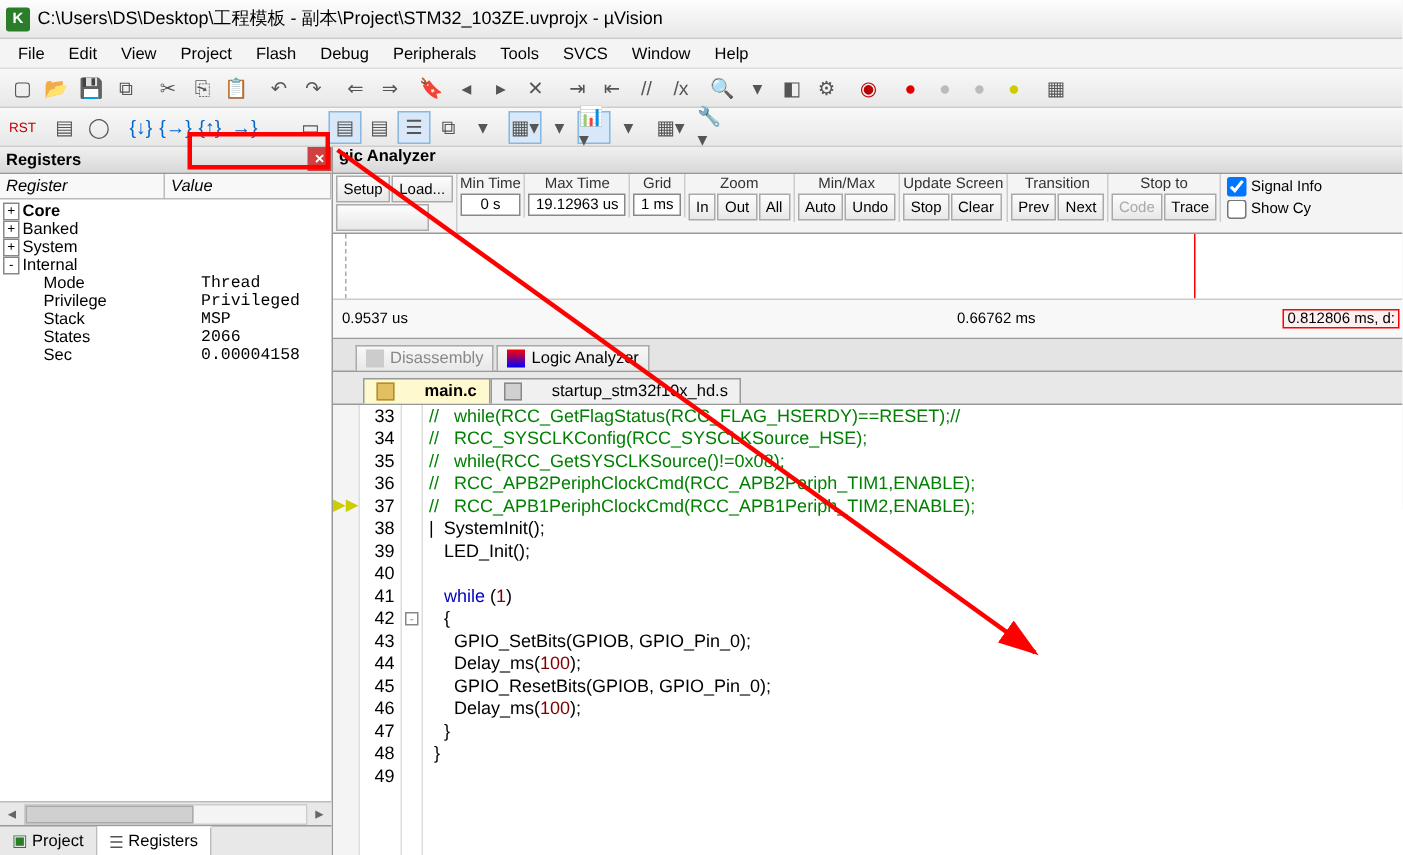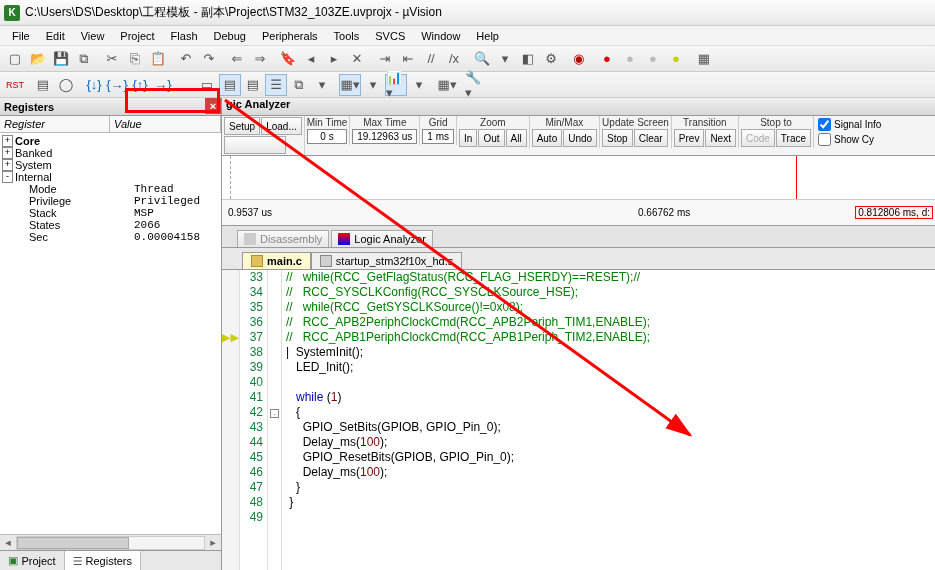--- a/index.html
+++ b/index.html
@@ -60,29 +60,29 @@
 .la-ruler { position:absolute; bottom:0; left:0; right:0; height:26px; background:#f8f8f8; border-top:1px solid #ccc; font-size:10px; display:flex;align-items:center;}
 .la-ruler .tick { position:absolute; }
 .la-ruler .redbox { position:absolute; right:2px; border:1px solid red; color:#000; background:#fff0f0; padding:0 2px;}
 
 .mid-tabs { height: 22px; border-bottom: 1px solid #999; display: flex; align-items: end; background:#e4e4e4; padding-left:15px; gap:2px;}
 .mid-tab { border:1px solid #aaa; border-bottom:none; background:linear-gradient(#f8f8f8,#e8e8e8); padding:2px 6px; font-size:11px; display:flex;align-items:center;gap:4px;}
 .mid-tab.inactive { color:#888; }
 .mid-tab .ico { width:12px;height:12px;display:inline-block;}
 
 .file-tabs { height: 22px; background: #e8e8e8; border-bottom: 1px solid #999; display: flex; align-items: end; padding-left: 20px; gap:0;}
-.file-tab { border: 1px solid #999; border-bottom: none; padding: 2px 8px; font-size: 11px; background: #f4f4f4; display:flex;align-items:flex-start;gap:4px;}
+.file-tab { border: 1px solid #999; border-bottom: none; padding: 2px 8px; font-size: 11px; background: #f4f4f4; display:flex;align-items:flex-start;gap:20px;}
 .file-tab.active { background: #fff9d0; font-weight: bold; }
 .file-tab.active2 { background: #f0f0f0;}
 .file-ico { width:12px;height:12px;background:#e0c060;display:inline-block;border:1px solid #b09030;}
 .file-ico.s { background:#d0d0d0; border-color:#888;}
 
 .editor { flex: 1; display: flex; overflow: hidden; background: #fff; }
 .gutter-marks { width: 18px; background:#f4f4f4; border-right:1px solid #ddd;}
-.gutter-nums { width: 28px; background: #fff; border-right: 1px solid #ddd; text-align: right; padding: 0 4px; font-family: "Courier New", monospace; font-size: 12px; color: #15803d; }
+.gutter-nums { width: 28px; background: #fff; border-right: 1px solid #ddd; text-align: right; padding: 0 4px; font-family: "Courier New", monospace; font-size: 12px; color: #000000; }
 .gutter-fold { width: 14px; background:#fff; border-right:1px solid #ddd; }
 .code { flex: 1; font-family: "Courier New", monospace; font-size: 12px; padding: 0 4px; white-space: pre; overflow:hidden;}
 .code-line { height: 15px; line-height: 15px; }
 .c-comment { color: #008000; }
 .c-keyword { color: #0000c0; }
 .c-num { color: #800000; }
 .fold-box { display:inline-block;width:9px;height:9px;border:1px solid #888;text-align:center;line-height:7px;font-size:8px;color:#888;margin:3px 2px;}
 .gut-mark { color:#c0a000; font-size:11px; text-align:center;}
 
 </style>

